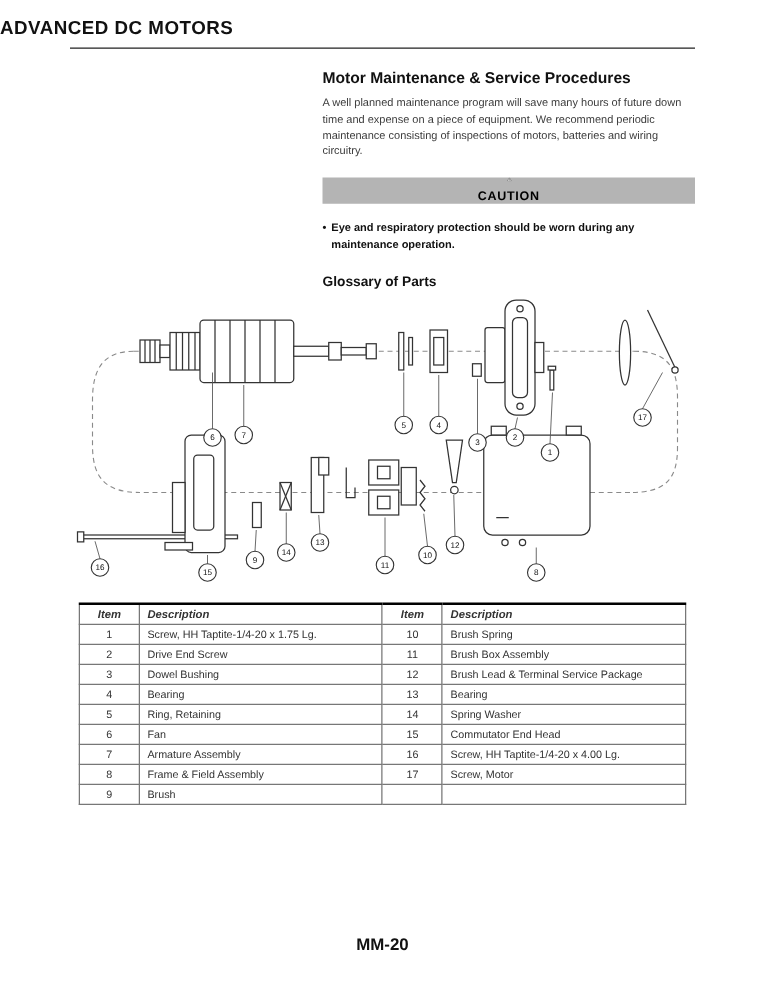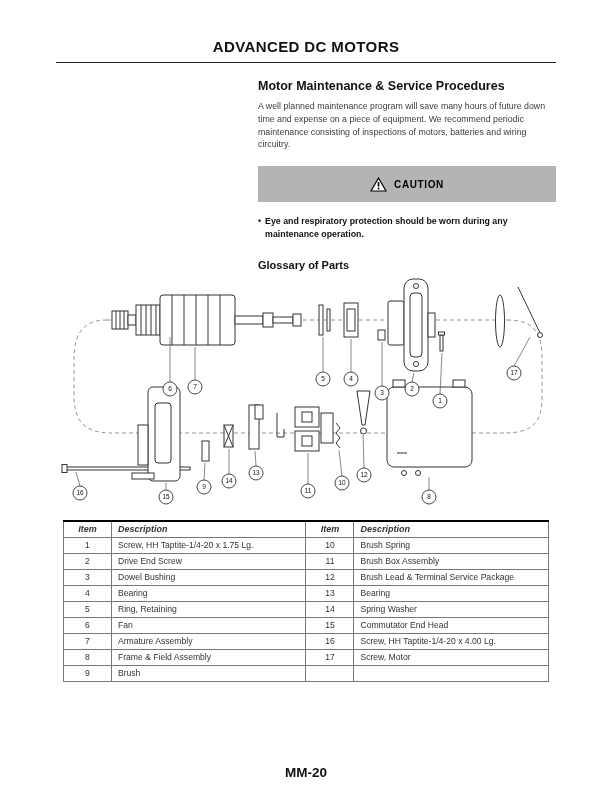--- a/index.html
+++ b/index.html
@@ -2,41 +2,41 @@
 <html><head>
 <meta charset="utf-8">
 <style>
   * { margin:0; padding:0; box-sizing:border-box; }
   html,body { background:#e9e9e9; }
   body { font-family:"Liberation Sans", sans-serif; }
   .page {
     width:612px; height:792px; background:#ffffff; margin:0 auto;
     position:relative; color:#1a1a1a; overflow:hidden;
   }
-  .header { padding-top:38px; text-align:center; }
+  .header { padding-top:14px; }
   .header h1 { font-size:15px; font-weight:bold; letter-spacing:.4px; color:#111; }
   .rule { border:none; border-top:1.4px solid #222; margin:7px 56px 0 56px; }
   .text-col { margin:16px 56px 0 258px; }
   .section-title { font-size:12.5px; font-weight:bold; margin-bottom:7px; color:#111; }
   .intro { font-size:8.8px; line-height:1.45; color:#3c3c3c; }
   .caution {
-    margin-top:15px; height:36px; background:#b4b4b4;
-    display:flex; align-items:center; justify-content:center; gap:7px;
+    margin-top:15px; height:21px; background:#b4b4b4;
+    display:flex; align-items:center; justify-content:center; gap:7px;flex-direction:column;
   }
   .caution-label { font-size:10px; font-weight:bold; letter-spacing:.6px; color:#000; }
   .bullet { display:flex; gap:4px; margin-top:13px; font-size:8.8px; font-weight:bold; line-height:1.45; color:#111; }
   .bullet .dot::before { content:"•"; }
   .glossary { margin-top:18px; font-size:11px; font-weight:bold; color:#111; }
   .diagram { margin:4px 0 0 52px; }
   .parts-table { border-collapse:collapse; margin:6px auto 0 auto; width:486px; font-size:8.6px; }
   .parts-table th, .parts-table td { border:1px solid #777; padding:2.5px 6px; height:15px; }
   .parts-table thead th { border-top:2.5px solid #000; font-weight:bold; text-align:center; font-size:9px; color:#111; background:#fff;font-style:italic; }
   .parts-table .c-item { width:48px; text-align:center; color:#333; }
   .parts-table .c-desc { width:195px; text-align:left; color:#333; }
-  .footer { position:absolute; bottom:12px; left:0; right:0; text-align:center; font-weight:bold; font-size:13.5px; color:#111; }
+  .footer { position:absolute; bottom:29px; left:0; right:0; text-align:center; font-weight:bold; font-size:13.5px; color:#111; }
 </style>
 </head>
 <body>
 
 <div class="page">
 
   <div class="header">
     <h1>ADVANCED DC MOTORS</h1>
   </div>
   <hr class="rule">

